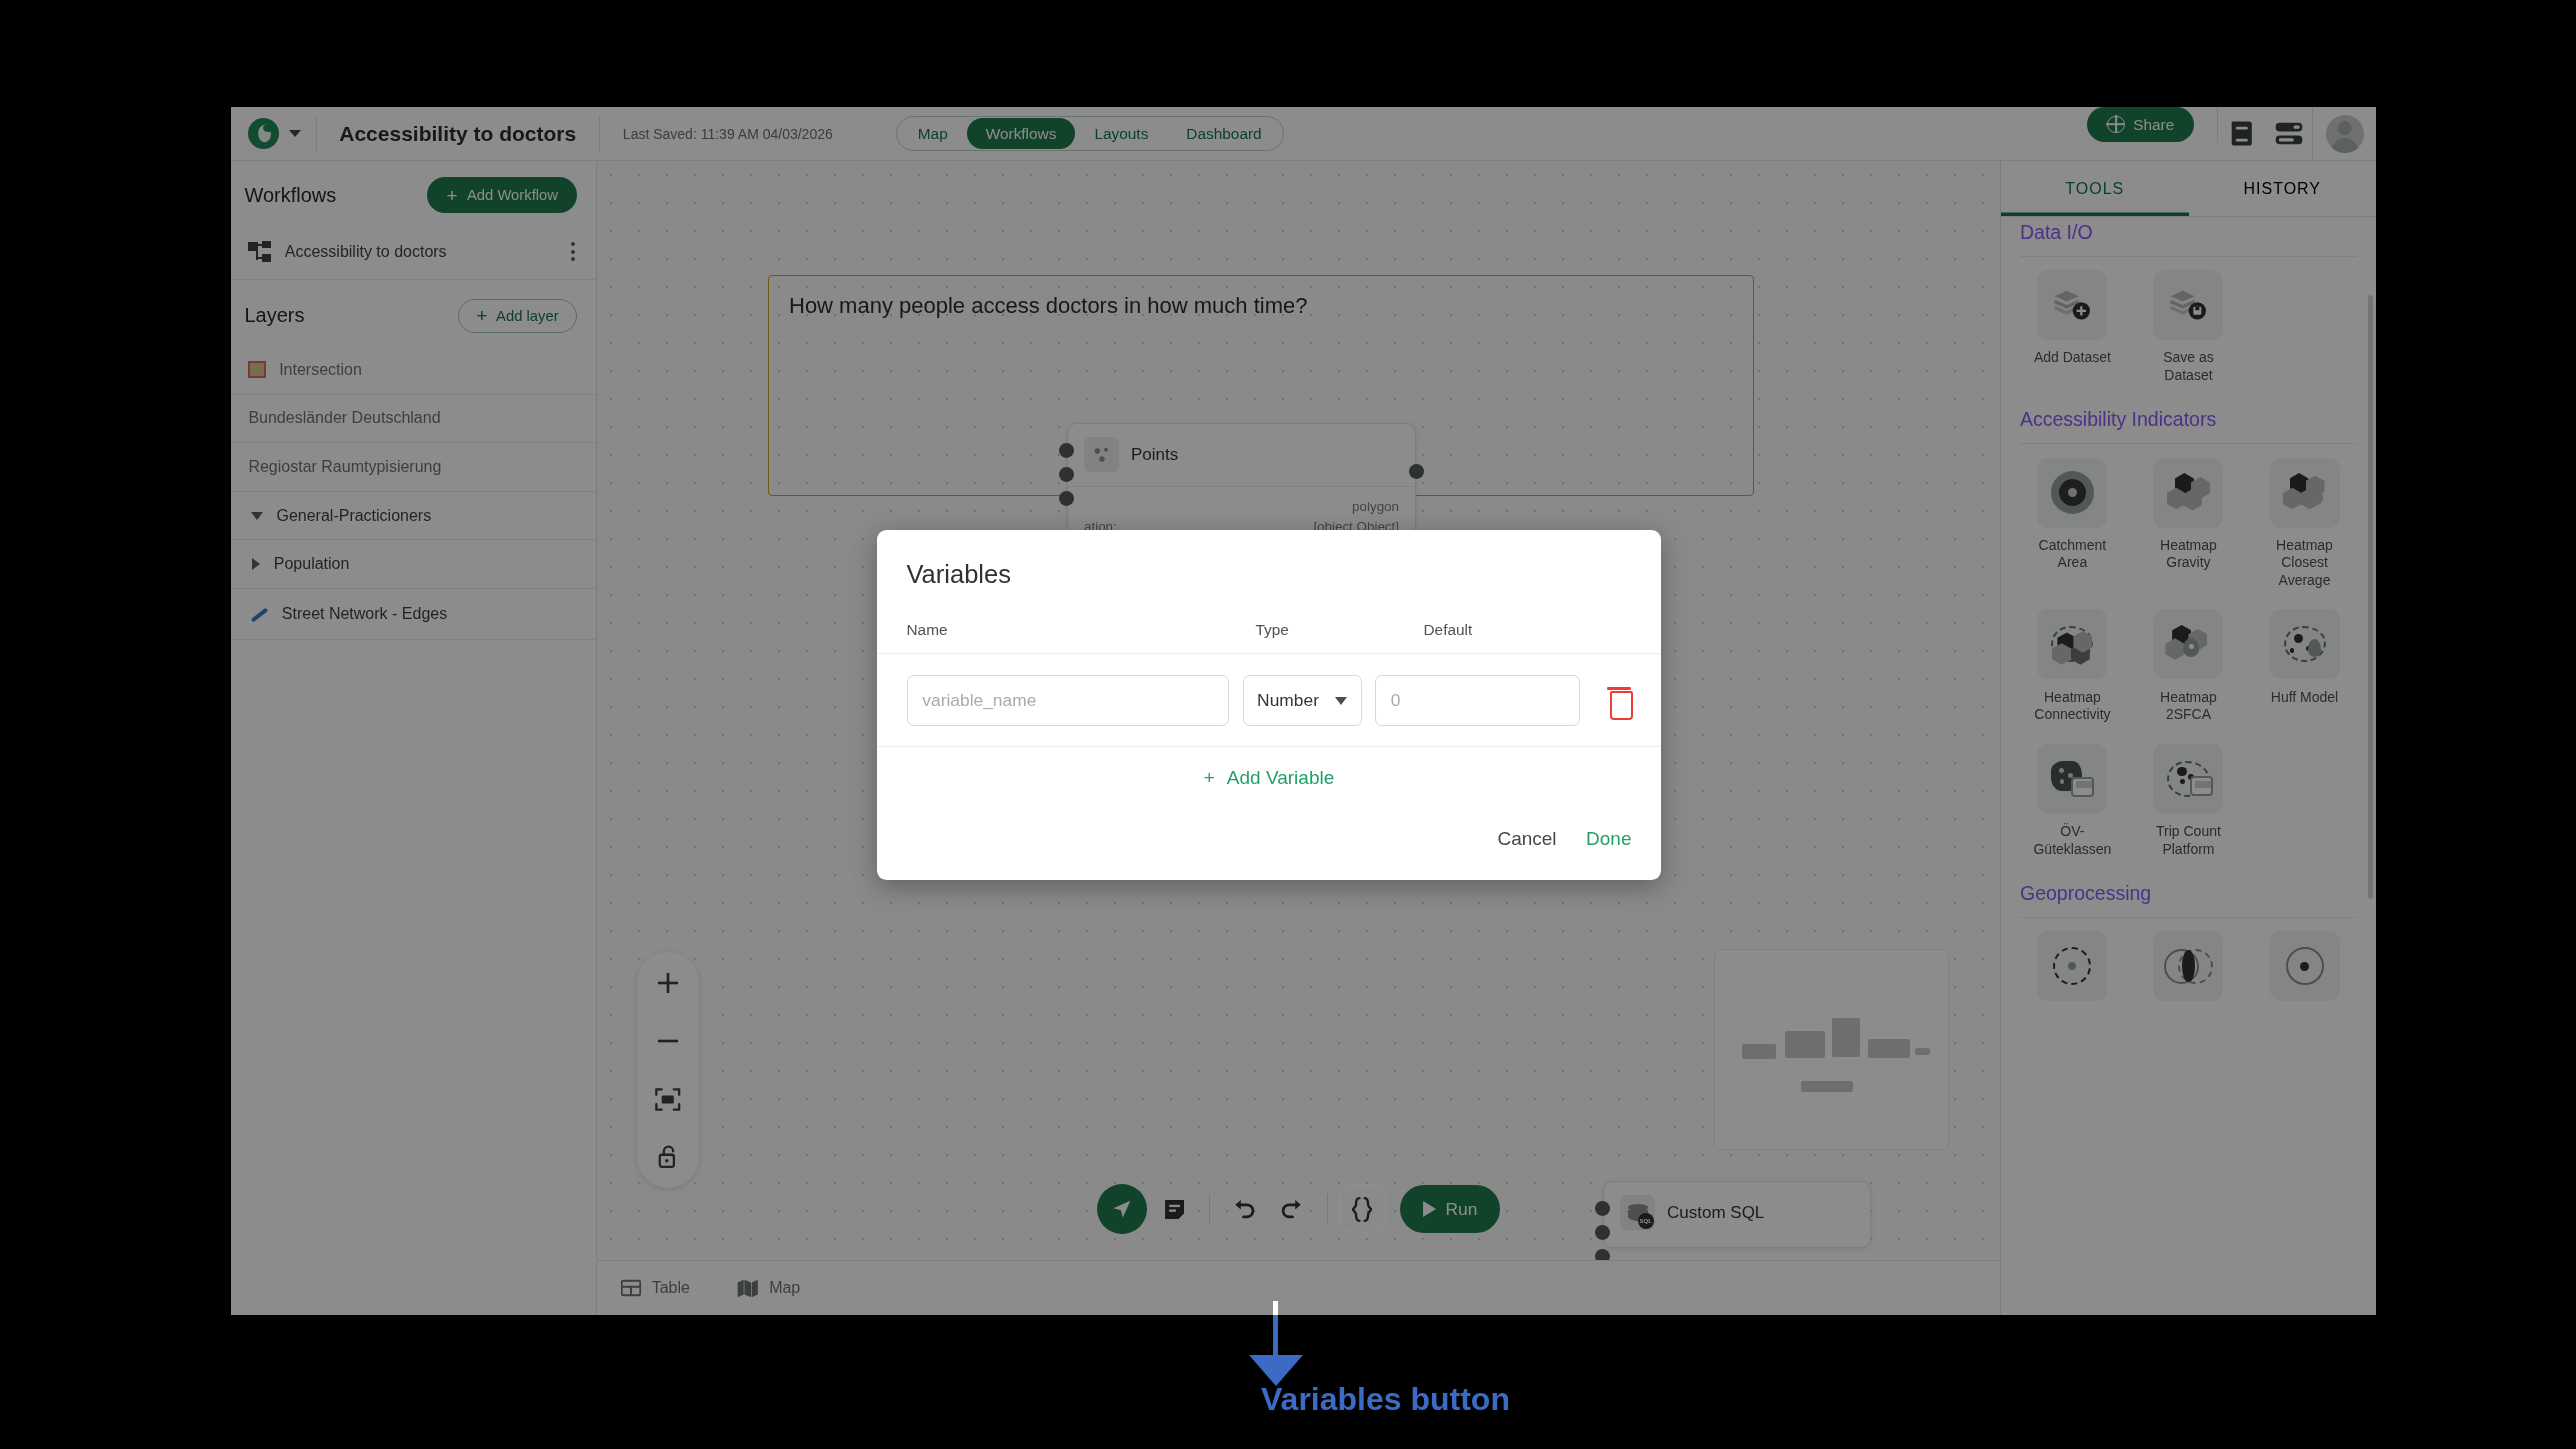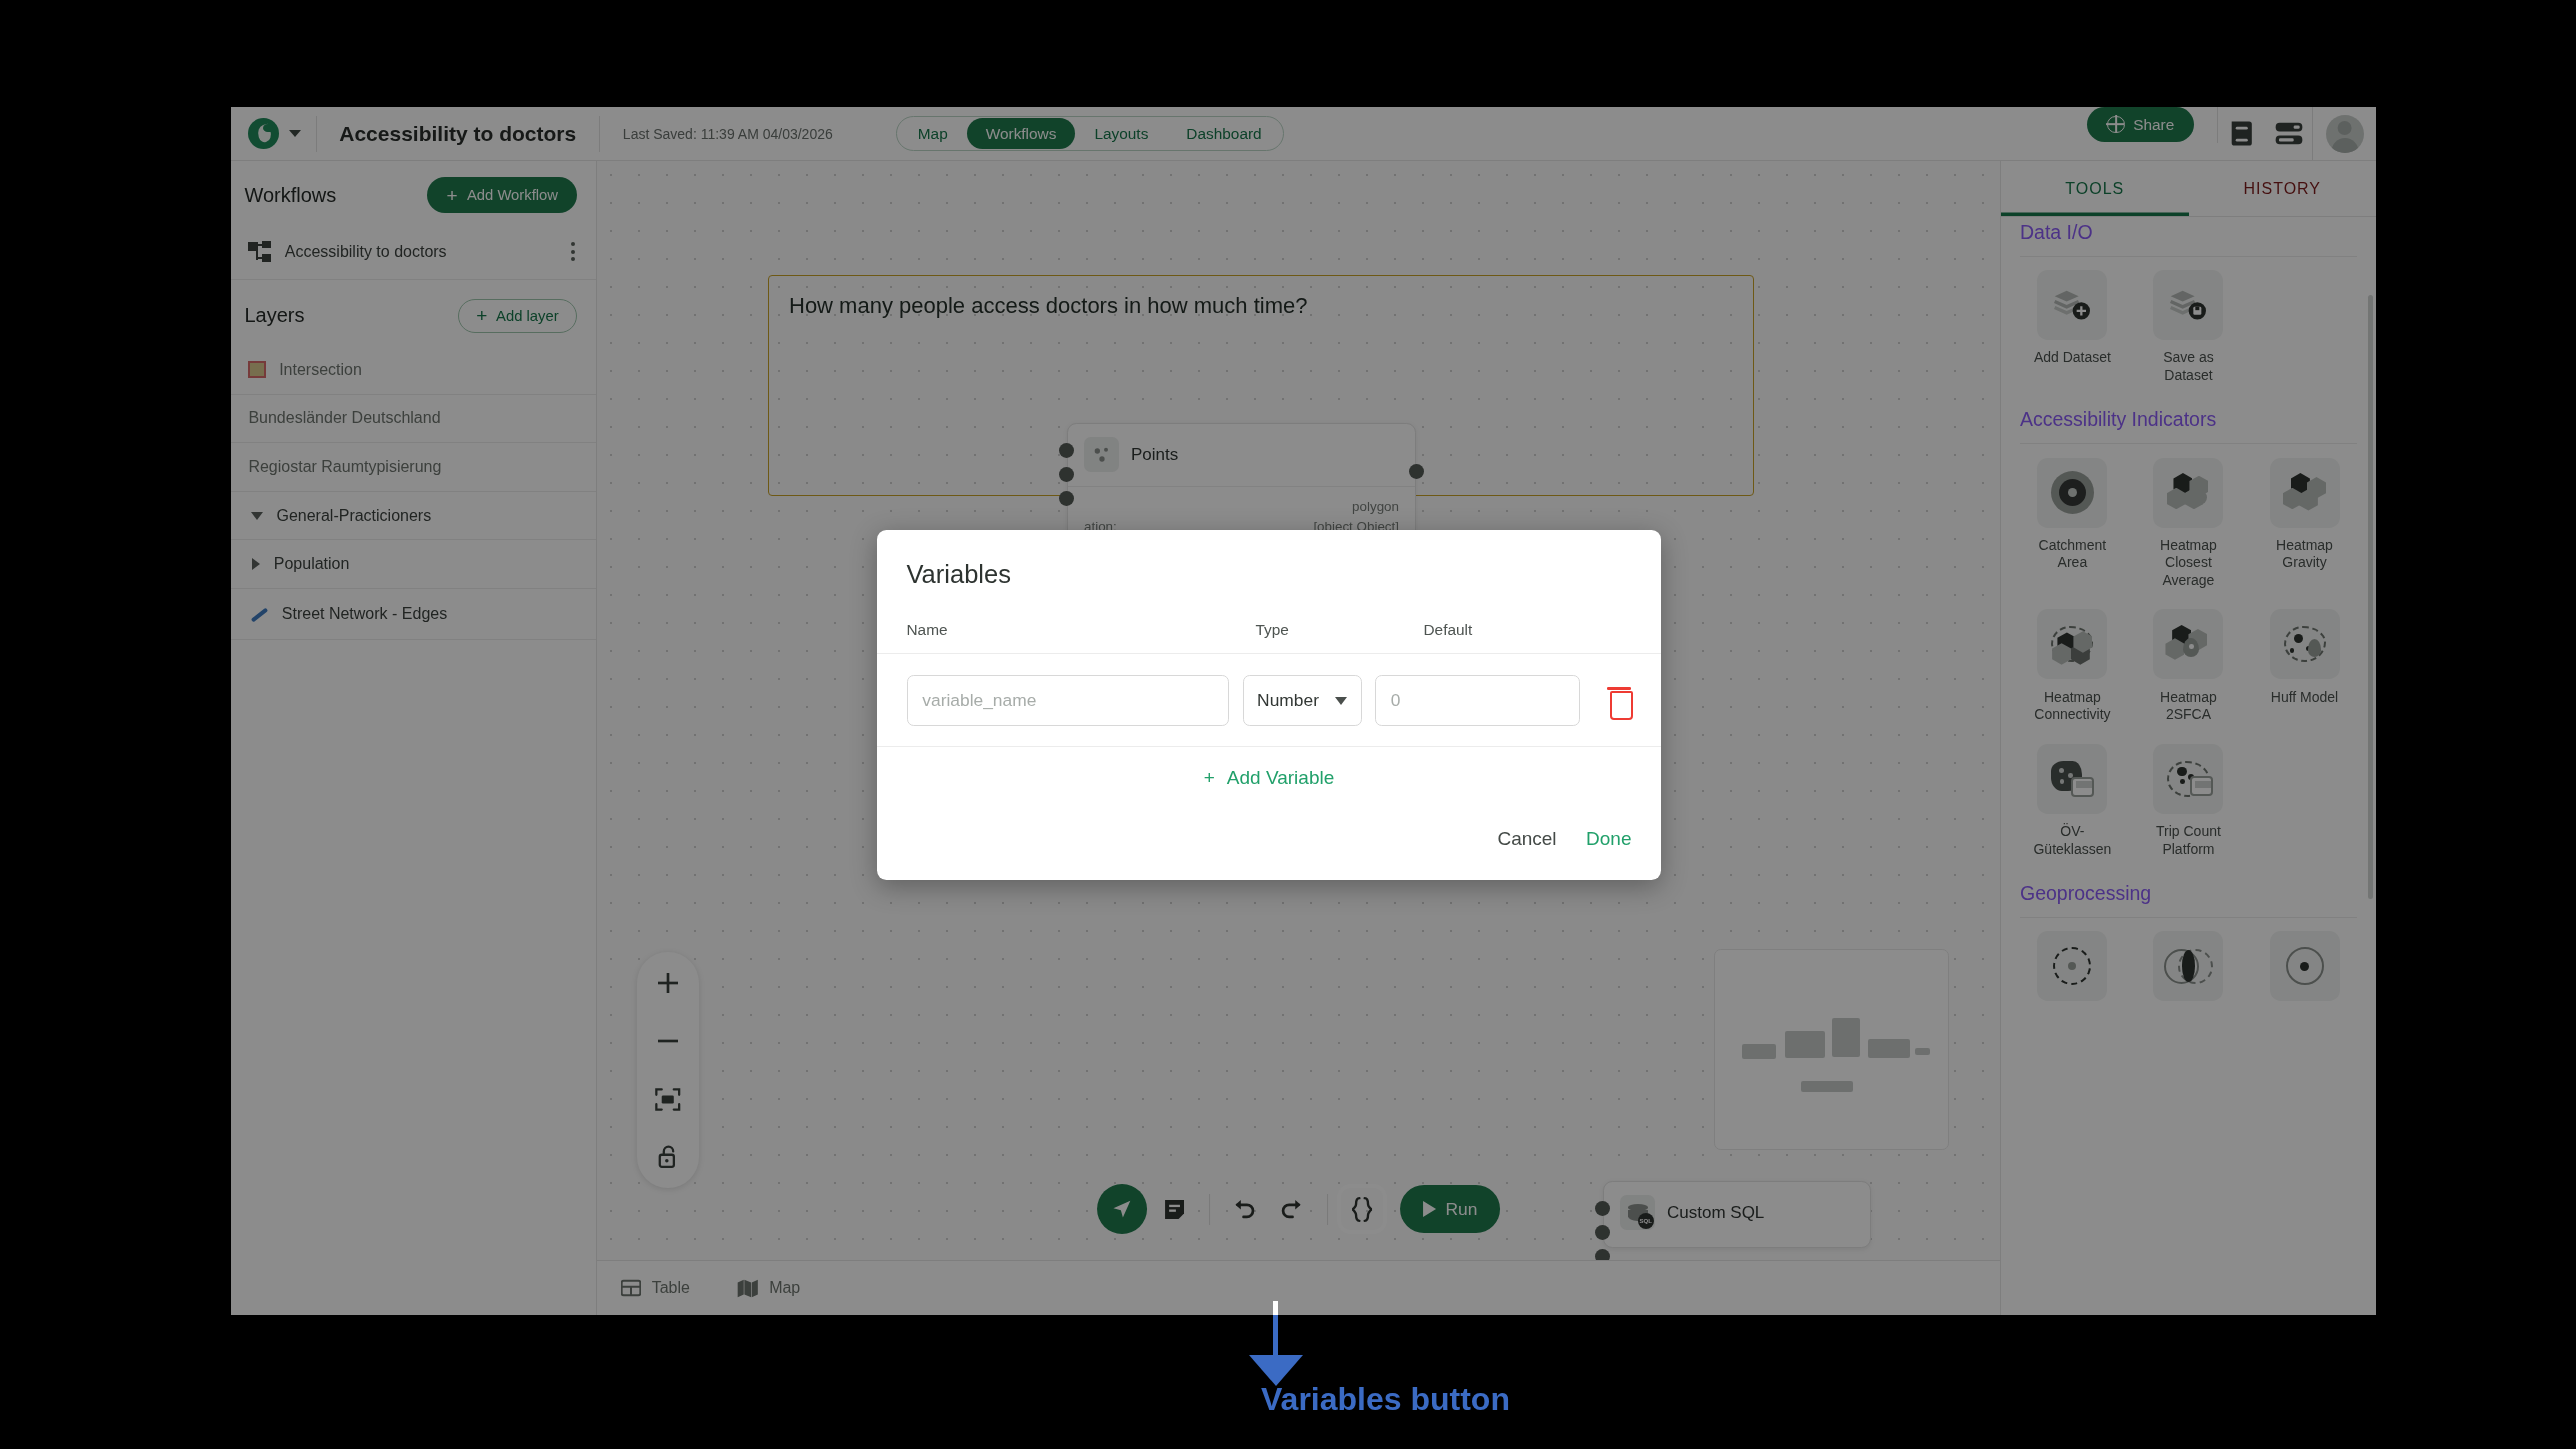--- a/index.html
+++ b/index.html
@@ -137,21 +137,21 @@
   .tb-ico.highlight { outline:4.7px solid #ffffff; outline-offset:0; border-radius:9.4px; background:transparent; }
   .run-btn { display:flex;align-items:center;gap:9.4px;background:#1f7a4d;color:#fff;border-radius:27px;
              height:48px;padding:0 23px;font-size:17.4px;margin-left:10.7px;cursor:pointer;}
   .tri { width:0;height:0;border-top:8.7px solid transparent;border-bottom:8.7px solid transparent;border-left:13.4px solid #fff;}
 
   
   .tools { position:absolute; right:0; top:54px; width:376px; bottom:0;
            background:#fff; border-left:0.7px solid #e6e6e6; overflow:hidden; }
   .tool-tabs { display:flex; height:56px; border-bottom:0.7px solid #e6e6e6; }
   .tool-tab { flex:1; display:flex; align-items:center; justify-content:center;
-              font-size:16px; letter-spacing:1px; color:#7f1d1d; cursor:pointer; }
+              font-size:16px; letter-spacing:1px; color:#000000; cursor:pointer; }
   .tool-tab.active { color:#17774b; box-shadow:inset 0 -3.4px 0 #17774b; }
   .search-box { margin:25.5px 19px 20px; height:50px; border:0.7px solid #dcdcdc; border-radius:8px;
                 display:flex; align-items:center; gap:12px; padding:0 16px; }
   .mag { width:16px;height:16px;border:2px solid #6e756f;border-radius:50%;position:relative;flex:none;}
   .mag:after{content:"";position:absolute;right:-6.7px;bottom:-4.7px;width:8.7px;height:2px;background:#6e756f;transform:rotate(45deg);}
   .search-ph { font-size:16px; color:#9aa09c; }
   .sec-title { font-size:19.5px; color:#8b5cf6; padding:4px 19px 12px; }
   .sec-rule { height:0.7px; background:#ececec; margin:0 19px 13.4px; }
   .grid { display:flex; flex-wrap:wrap; padding:0 13.4px; }
   .cell { width:33.33%; display:flex; flex-direction:column; align-items:center; margin-bottom:20px; }
@@ -511,39 +511,39 @@
                 <span class="ring2">
                   <span class="ring3"></span>
                 </span>
               </span>
         </div>
         <div class="cell-lbl">Catchment Area</div>
       </div>
       <div class="cell">
         <div class="cell-ico">
           <span class="hexrow">
+            <span class="hex dark" style="left:9.4px;top:0;"></span>
+            <span class="hex" style="left:25.5px;top:4px;"></span>
+            <span class="hex" style="left:1.3px;top:14.8px;"></span>
+            <span class="hex" style="left:17.4px;top:16px;"></span>
+          </span>
+        </div>
+        <div class="cell-lbl">Heatmap Gravity</div>
+      </div>
+      <div class="cell">
+        <div class="cell-ico">
+          <span class="hexrow">
             <span class="hex dark" style="left:8px;top:0;"></span>
             <span class="hex" style="left:24px;top:2.7px;"></span>
             <span class="hex" style="left:1.3px;top:14.8px;"></span>
             <span class="hex" style="left:19px;top:14.8px;"></span>
             <span style="position:absolute;left:27px;top:17.4px;width:14.8px;height:14.8px;border-radius:50%;background:#b9bebb;"></span>
           </span>
         </div>
         <div class="cell-lbl">Heatmap Closest Average</div>
-      </div>
-      <div class="cell">
-        <div class="cell-ico">
-          <span class="hexrow">
-            <span class="hex dark" style="left:9.4px;top:0;"></span>
-            <span class="hex" style="left:25.5px;top:4px;"></span>
-            <span class="hex" style="left:1.3px;top:14.8px;"></span>
-            <span class="hex" style="left:17.4px;top:16px;"></span>
-          </span>
-        </div>
-        <div class="cell-lbl">Heatmap Gravity</div>
       </div>
       <div class="cell">
         <div class="cell-ico">
           <span class="blob">
             <span class="hex dark" style="left:4px;top:4px;"></span>
             <span class="hex" style="left:-1.3px;top:14.8px;"></span>
             <span class="hex" style="left:17.4px;top:14.8px;background:#6c726e;"></span>
             <span class="hex" style="left:20px;top:2.7px;"></span>
           </span>
         </div>

